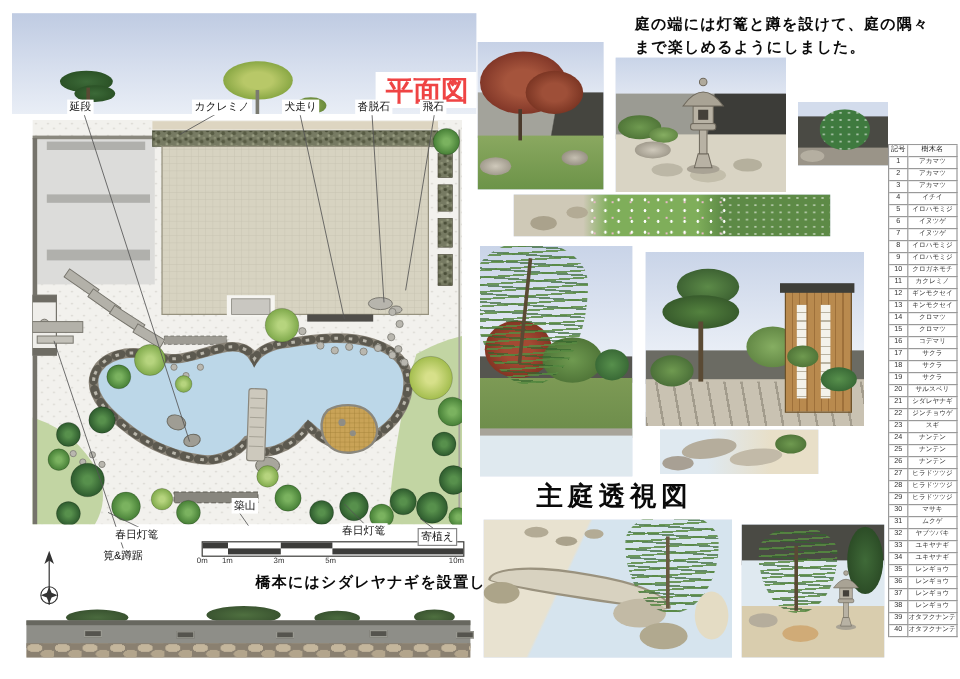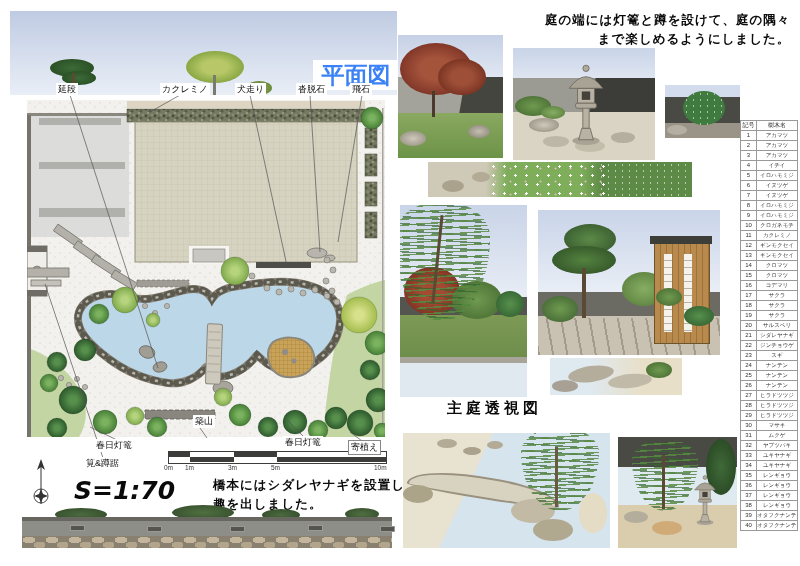--- a/index.html
+++ b/index.html
@@ -9,28 +9,28 @@
   .blob{position:absolute;border-radius:50%;}
   
   .banner{left:10px;top:11px;width:387px;height:84px;
           background:linear-gradient(#bfcbe2,#d7dfee 55%,#e9eef6);overflow:hidden;}
   .title-box{left:22px;top:15px;width:276px;height:41px;background:#fff;
              display:flex;align-items:center;justify-content:center;}
   .title-text{font-family:"DejaVu Serif",serif;font-weight:bold;font-size:25px;color:#0a0a0a;
               letter-spacing:1px;white-space:nowrap;}
   .planview-box{left:303px;top:49px;width:86px;height:30px;background:#fff;
                 display:flex;align-items:center;justify-content:center;}
-  .planview-text{font-family:"DejaVu Serif",serif;font-weight:bold;font-size:23px;color:#3b82f6;white-space:nowrap;}
+  .planview-text{font-family:"DejaVu Serif",serif;font-weight:bold;font-size:23px;color:#ef4444;white-space:nowrap;}
   
   .plabel{position:absolute;font-size:9px;color:#111;background:#fff;padding:0 2px;white-space:nowrap;z-index:6;}
   .plabel.boxed{border:1px solid #888;}
   
   .brush{font-family:"DejaVu Serif",serif;font-weight:bold;color:#0a0a0a;}
   .sec-title{font-size:17px;letter-spacing:2px;}
-  .persp-title{font-size:15px;letter-spacing:4px;text-align:center;}
+  .persp-title{font-size:22px;letter-spacing:4px;text-align:center;}
   .caption{font-size:12.5px;line-height:19px;letter-spacing:1px;}
   .scale-text{font-family:"DejaVu Sans",sans-serif;font-style:italic;font-weight:bold;font-size:25px;}
   
   .scalebar{left:168px;top:451px;width:217px;height:11px;border:1px solid #3c3c3a;background:#fff;}
   .sb-seg{position:absolute;background:#3c3c3a;}
   .sb-lab{position:absolute;top:464px;font-size:6.5px;color:#333;}
   
   .plant-table{left:740px;top:120px;width:57px;background:#fff;border-top:1px solid #999;border-left:1px solid #999;z-index:5;}
   .pt-row{display:flex;}
   .pt-c1{width:15px;border-right:1px solid #999;border-bottom:1px solid #999;
@@ -274,54 +274,52 @@
   <div class="plabel" style="left:283px;top:436px;">春日灯篭</div>
   <div class="plabel boxed" style="left:348px;top:440px;">寄植え</div>
 
   <svg class="abs" style="left:28px;top:458px;width:26px;height:50px;" viewBox="0 0 26 50">
     <line x1="13" y1="46" x2="13" y2="8" stroke="#333" stroke-width="1"></line>
     <polygon points="13,1 9,12 13,9 17,12" fill="#333"></polygon>
     <circle cx="13" cy="38" r="7" fill="none" stroke="#333" stroke-width="0.9"></circle>
     <path d="M13 31 L15 36 L20 38 L15 40 L13 45 L11 40 L6 38 L11 36 Z" fill="#333"></path>
   </svg>
 
-  <div class="abs brush scale-text" style="left:74px;top:476px;">S=1:70</div>
   <div class="abs scalebar">
     <div class="sb-seg" style="left:0;top:0;width:21px;height:5px;"></div>
     <div class="sb-seg" style="left:21px;top:5px;width:44px;height:5px;"></div>
     <div class="sb-seg" style="left:65px;top:0;width:43px;height:5px;"></div>
     <div class="sb-seg" style="left:108px;top:5px;width:109px;height:5px;"></div>
   </div>
   <span class="sb-lab" style="left:164px;">0m</span>
   <span class="sb-lab" style="left:185px;">1m</span>
   <span class="sb-lab" style="left:228px;">3m</span>
   <span class="sb-lab" style="left:271px;">5m</span>
   <span class="sb-lab" style="left:374px;">10m</span>
 
   <div class="abs brush caption" style="left:213px;top:475px;">
     <div>橋本にはシダレヤナギを設置し</div>
-    <div>趣を出しました。</div>
   </div>
 
   <div>
     <div class="blob" style="left:55px;top:508px;width:52px;height:13px;background:radial-gradient(#4a6a3e,#32492a);"></div>
     <div class="blob" style="left:172px;top:505px;width:62px;height:15px;background:radial-gradient(#4f7040,#32492a);"></div>
     <div class="blob" style="left:262px;top:509px;width:38px;height:12px;background:radial-gradient(#4a6a3e,#32492a);"></div>
     <div class="blob" style="left:345px;top:508px;width:34px;height:12px;background:radial-gradient(#4f7040,#32492a);"></div>
     <div class="abs elev-wall">
       <div class="elev-dash" style="left:48px;top:4px;"></div>
       <div class="elev-dash" style="left:125px;top:5px;"></div>
       <div class="elev-dash" style="left:208px;top:5px;"></div>
       <div class="elev-dash" style="left:286px;top:4px;"></div>
       <div class="elev-dash" style="left:358px;top:5px;"></div>
     </div>
     <div class="abs elev-base"></div>
   </div>
 
-  <div class="abs brush caption" style="left:545px;top:10px;text-align:right;">
+  <div class="abs brush caption" style="left:529px;top:10px;">
     <div>庭の端には灯篭と蹲を設けて、庭の隅々</div>
     <div>まで楽しめるようにしました。</div>
   </div>
   <div class="abs brush persp-title" style="left:447px;top:399px;">主庭透視図</div>
 
   <div class="photo" style="left:398px;top:35px;width:105px;height:123px;">
     <div class="band" style="top:0;height:55px;background:linear-gradient(#c6d1e6,#e9eef6);"></div>
     <div class="band" style="top:42px;height:38px;background:linear-gradient(100deg,#a3a39b 60%,#45453f 61%);"></div>
     <div class="band" style="top:78px;height:45px;background:linear-gradient(#8aa860,#6c9348);"></div>
     <div class="blob" style="left:2px;top:8px;width:72px;height:52px;background:radial-gradient(#a5543c 30%,#7e3426 75%,#6a2a1e);"></div>

